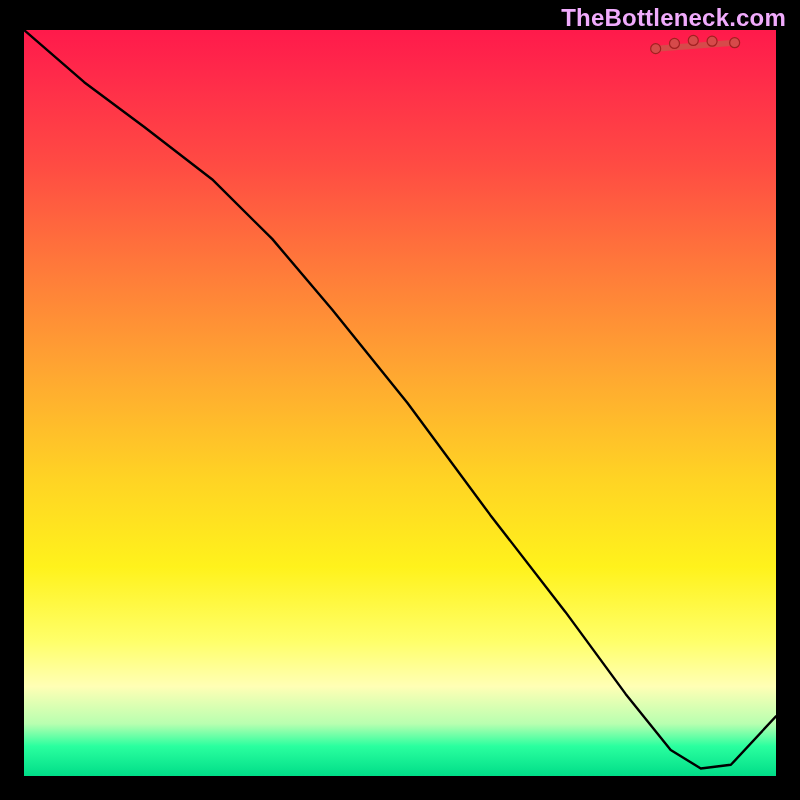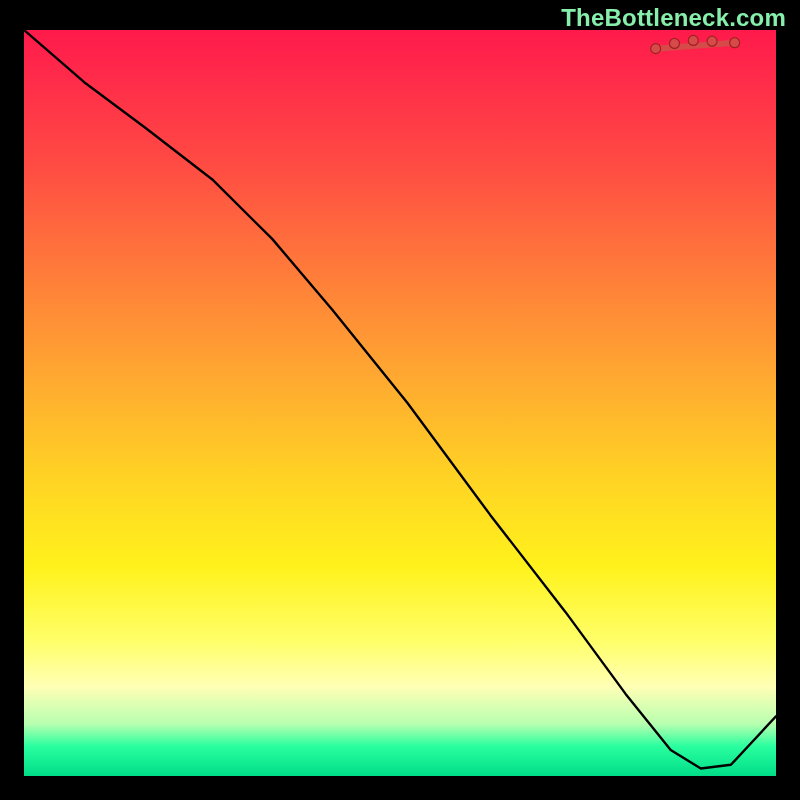--- a/index.html
+++ b/index.html
@@ -10,21 +10,21 @@
     background: #000;
     position: relative;
   }
   .watermark {
     position: absolute;
     top: 4px;
     right: 14px;
     font-family: Arial, Helvetica, sans-serif;
     font-size: 24px;
     font-weight: bold;
-    color: #86efac;
+    color: #f0abfc;
     letter-spacing: 0.2px;
     z-index: 10;
   }
   .plot {
     position: absolute;
     left: 24px;
     top: 30px;
     width: 752px;
     height: 746px;
     background: linear-gradient(

